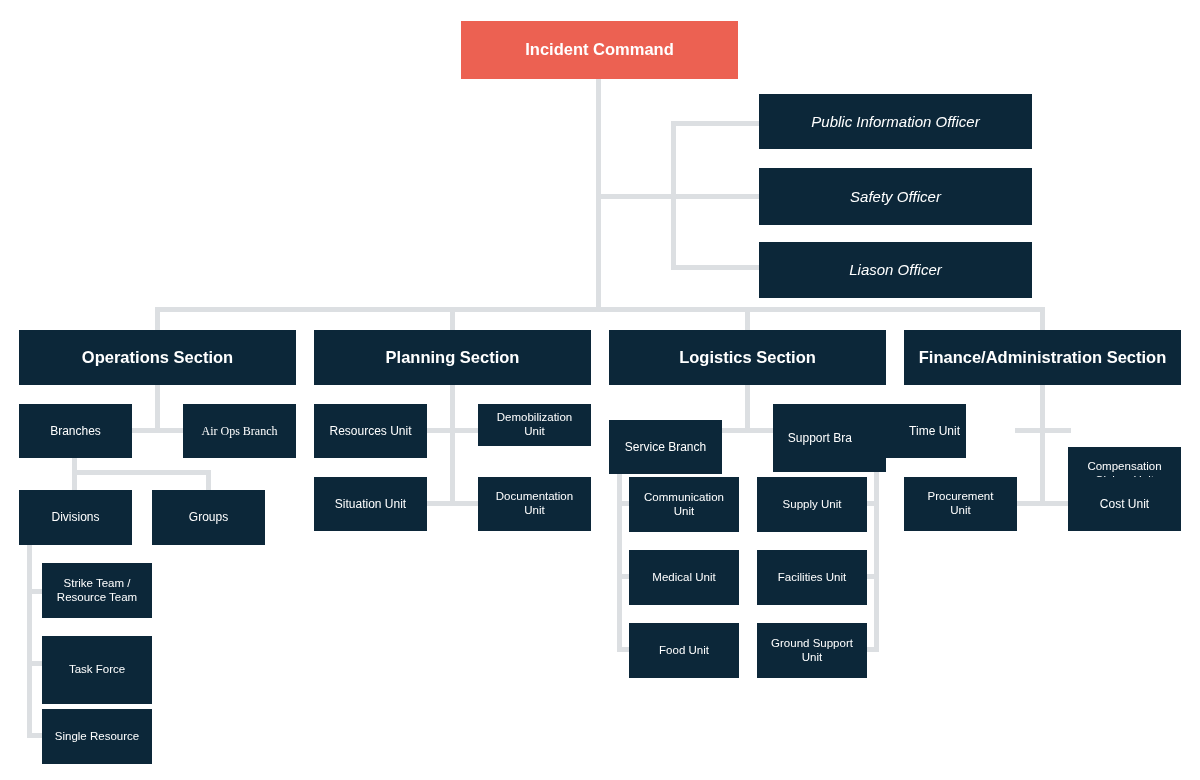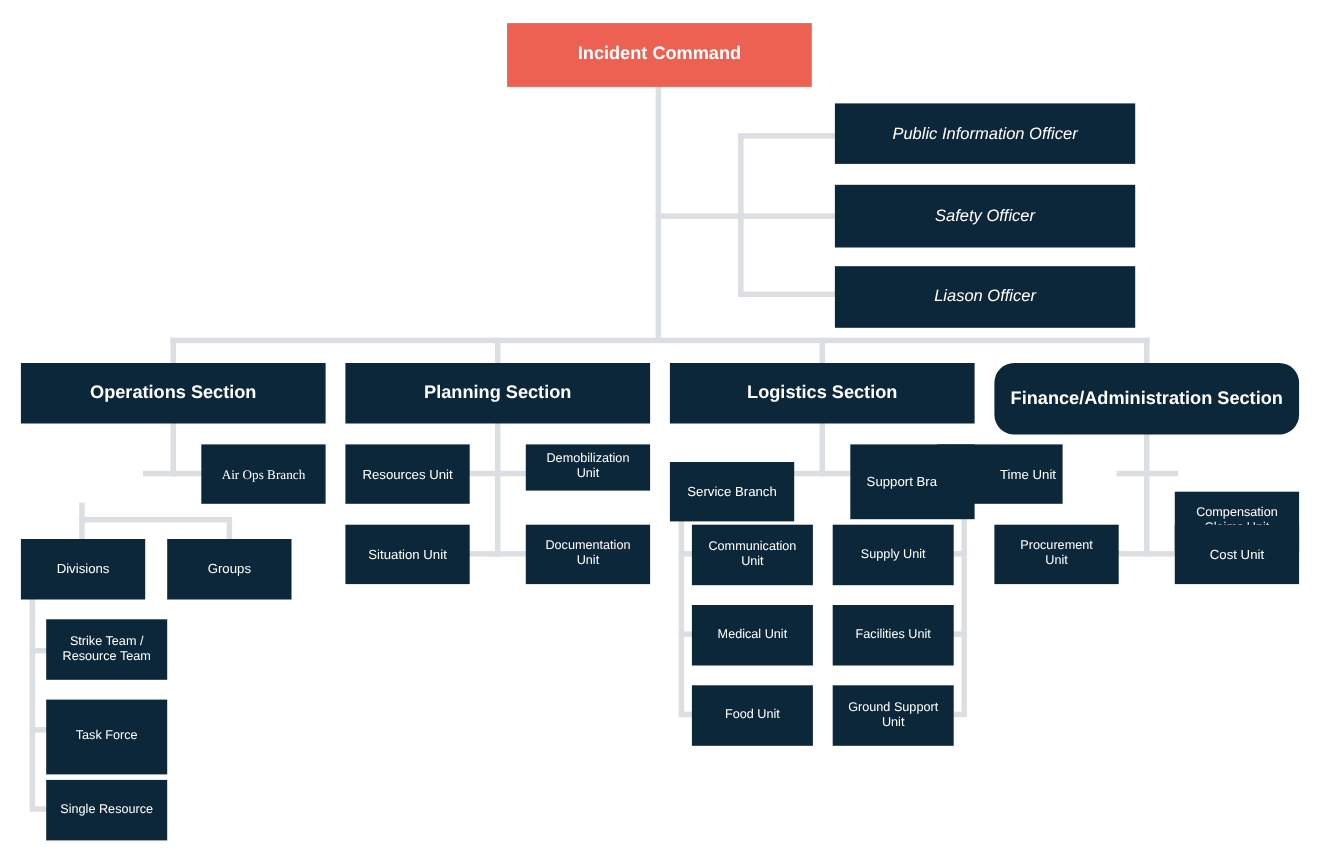--- a/index.html
+++ b/index.html
@@ -140,24 +140,27 @@
 
   <div class="node section" style="left:19px; top:330px; width:277px; height:55px;">
     <span class="lbl">Operations Section</span>
   </div>
   <div class="node section" style="left:314px; top:330px; width:277px; height:55px;">
     <span class="lbl">Planning Section</span>
   </div>
   <div class="node section" style="left:609px; top:330px; width:277px; height:55px;">
     <span class="lbl">Logistics Section</span>
   </div>
-  <div class="node section" style="left:904px; top:330px; width:277px; height:65px;border-radius:18px;">
+  <div class="node section" style="left:904px; top:330px; width:277px; height:55px;">
     <span class="lbl">Finance/Administration Section</span>
   </div>
 
+  <div class="node branch" style="left:19px; top:404px; width:113px; height:54px;">
+    <span class="lbl">Branches</span>
+  </div>
   <div class="node branch" style="left:183px; top:404px; width:113px; height:54px;font-family:Liberation Serif, serif;">
     <span class="lbl">Air Ops Branch</span>
   </div>
   <div class="node branch" style="left:19px; top:490px; width:113px; height:55px;">
     <span class="lbl">Divisions</span>
   </div>
   <div class="node branch" style="left:152px; top:490px; width:113px; height:55px;">
     <span class="lbl">Groups</span>
   </div>
   <div class="node unit" style="left:42px; top:563px; width:110px; height:55px;">

